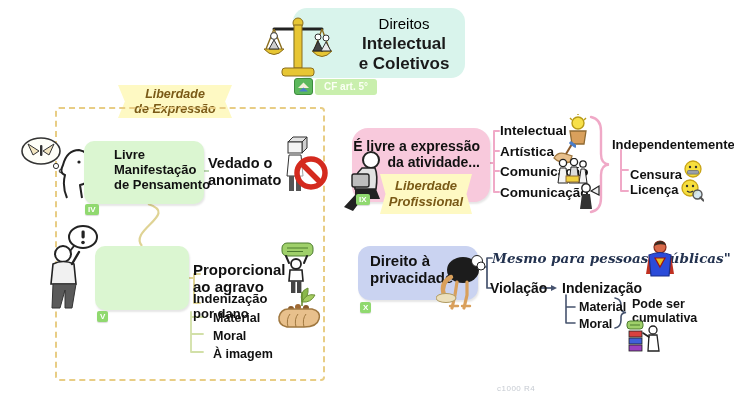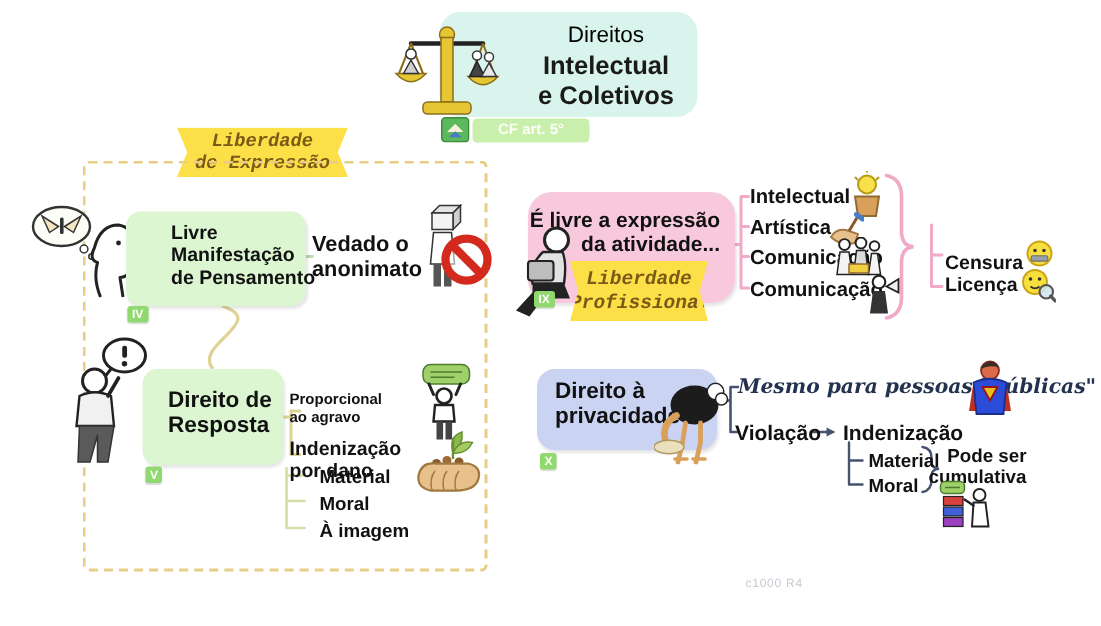--- a/index.html
+++ b/index.html
@@ -3,30 +3,30 @@
 <meta charset="utf-8">
 <style>
   html,body{margin:0;padding:0;background:#fff;}
   .canvas{position:relative;width:734px;height:417px;background:#ffffff;
           font-family:"Liberation Sans",sans-serif;color:#1a1a1a;overflow:hidden;}
   .abs{position:absolute;}
   .ml{white-space:pre-line;}
   .lbl{font-weight:bold;line-height:1.15;color:#111;}
   .badge{position:absolute;background:#90d96f;color:#ffffff;font-size:8px;font-weight:bold;
          padding:0 3px;border-radius:2px;line-height:11px;height:11px;box-shadow:0 1px 1px rgba(0,0,0,.15);}
-  .ribbon{position:absolute;background:#fde047;color:#7a5a17;
-          font-family:Liberation Mono, monospace;font-style:italic;font-weight:bold;text-align:center;
+  .ribbon{position:absolute;background:#fef9c3;color:#7a5a17;
+          font-family:Liberation Sans, sans-serif;font-style:italic;font-weight:bold;text-align:center;
           clip-path:polygon(0 0,100% 0,94% 50%,100% 100%,0 100%,6% 50%);
           display:flex;flex-direction:column;justify-content:center;line-height:1.2;}
   .tbox{position:absolute;border-radius:10px;box-shadow:1px 2px 2px rgba(0,0,0,.10);}
   .root-box{left:293px;top:8px;width:172px;height:70px;background:#d9f4ec;border-radius:14px;}
   .root-t1{position:absolute;left:348px;top:15px;width:112px;text-align:center;font-size:15px;color:#000000;}
   .root-t2{position:absolute;left:348px;top:34px;width:112px;text-align:center;font-size:17px;font-weight:bold;}
   .root-t3{position:absolute;left:348px;top:54px;width:112px;text-align:center;font-size:17px;font-weight:bold;}
-  .cf-badge{position:absolute;left:315px;top:79px;width:78px;height:16px;background:#c9efad;
+  .cf-badge{position:absolute;left:315px;top:79px;width:62px;height:16px;background:#c9efad;
             color:#fbfff4;font-size:10px;font-weight:bold;border-radius:3px;text-align:center;line-height:16px;}
   .dash{position:absolute;left:55px;top:107px;width:266px;height:270px;
         border:2px dashed #e8cd85;border-radius:4px;}
   .gbox{background:#dbf6d1;}
   .pkbox{background:#f8c9dc;}
   .lvbox{background:#cad3f1;}
   svg{display:block;}
   .lines{position:absolute;left:0;top:0;pointer-events:none;}
   .cursive{font-family:"DejaVu Serif",serif;font-style:italic;font-weight:bold;color:#23324f;}
   .wm{position:absolute;left:497px;top:348px;font-size:8px;color:#c6cbd2;letter-spacing:.5px;margin-top:36px;}
@@ -133,25 +133,23 @@
     <rect x="35.5" y="6.5" width="3.2" height="8" rx="1.4" fill="#222"></rect>
     <circle cx="37" cy="18.5" r="1.8" fill="#222"></circle>
     <path d="M28 22 L24 27" stroke="#222" stroke-width="2"></path>
     <circle cx="17" cy="30" r="8" fill="#fff" stroke="#222" stroke-width="2"></circle>
     <path d="M7 40 Q17 35 28 40 L30 60 L5 60 Z" fill="#f1f1f1" stroke="#222" stroke-width="1.6"></path>
     <path d="M26 40 L33 28" stroke="#222" stroke-width="2.4" stroke-linecap="round"></path>
     <path d="M7 60 L30 60 L26 84 L19 84 L19 66 L14 84 L6 84 Z" fill="#5a5a5a" stroke="#333"></path>
   </svg>
 
   <div class="tbox gbox" style="left:95px;top:246px;width:94px;height:64px;"></div>
-  <div class="abs lbl ml" style="left:112px;top:258px;font-size:15px;">Direito de
-Resposta</div>
   <div class="badge" style="left:97px;top:311px;">V</div>
 
-  <div class="abs lbl ml" style="left:193px;top:261px;font-size:10px;">Proporcional
+  <div class="abs lbl ml" style="left:193px;top:261px;font-size:15px;">Proporcional
 ao agravo</div>
   <svg class="abs" style="left:276px;top:242px;" width="40" height="52" viewBox="0 0 40 52">
     <rect x="6" y="1" width="31" height="13" rx="5" fill="#9fd06a" stroke="#4c7c2f"></rect>
     <path d="M11 6 h21 M11 9.5 h16" stroke="#4c7c2f" stroke-width="1"></path>
     <path d="M13 21 L10 14 M28 21 L31 14" stroke="#222" stroke-width="2" stroke-linecap="round"></path>
     <circle cx="20" cy="22" r="5" fill="#fff" stroke="#222" stroke-width="1.8"></circle>
     <path d="M14 28 H26 L27 39 H13 Z" fill="#fff" stroke="#222" stroke-width="1.6"></path>
     <rect x="15" y="39" width="4.4" height="12" fill="#444"></rect>
     <rect x="21" y="39" width="4.4" height="12" fill="#444"></rect>
   </svg>
@@ -213,20 +211,21 @@
     <rect x="10" y="18" width="13" height="6" fill="#f0d040" stroke="#8f6a33"></rect>
   </svg>
 
   <div class="abs lbl" style="left:500px;top:185px;font-size:13.5px;">Comunicação</div>
   <svg class="abs" style="left:578px;top:182px;" width="22" height="28" viewBox="0 0 22 28">
     <circle cx="8" cy="6" r="4.2" fill="#fff" stroke="#222" stroke-width="1.4"></circle>
     <path d="M13 9 L21 4 L21 13 Z" fill="#f0f0f0" stroke="#222" stroke-width="1.2"></path>
     <path d="M4 12 H12 L14 27 H2 Z" fill="#333"></path>
   </svg>
 
+  <div class="abs lbl" style="left:612px;top:138px;font-size:13px;">Independentemente</div>
   <div class="abs lbl" style="left:630px;top:168px;font-size:13px;">Censura</div>
   <svg class="abs" style="left:684px;top:160px;" width="18" height="18" viewBox="0 0 18 18">
     <circle cx="9" cy="9" r="8" fill="#f7df3e" stroke="#c9a416" stroke-width="1.3"></circle>
     <circle cx="6" cy="7" r="1.2" fill="#333"></circle>
       <circle cx="12" cy="7" r="1.2" fill="#333"></circle>
     <rect x="3.5" y="10.5" width="11" height="3.6" rx="1" fill="#9aa0a8" stroke="#6b7077" stroke-width="0.8"></rect>
   </svg>
   <div class="abs lbl" style="left:630px;top:183px;font-size:13px;">Licença</div>
   <svg class="abs" style="left:681px;top:179px;" width="23" height="23" viewBox="0 0 23 23">
     <circle cx="9" cy="9" r="8" fill="#f7df3e" stroke="#c9a416" stroke-width="1.3"></circle>
@@ -260,21 +259,21 @@
     <path d="M3 15 Q14 10 25 15 L23 36 L5 36 Z" fill="#2b4bd9" stroke="#1a2f8a" stroke-width="1.2"></path>
     <path d="M9 18 H19 L14 27 Z" fill="#e8c020" stroke="#a01010" stroke-width="1.2"></path>
   </svg>
 
   <div class="abs lbl" style="left:490px;top:280px;font-size:14px;">Violação</div>
   <div class="abs lbl" style="left:562px;top:280px;font-size:14px;">Indenização</div>
 
   <div class="abs lbl" style="left:579px;top:300px;font-size:12.5px;">Material</div>
   <div class="abs lbl" style="left:579px;top:317px;font-size:12.5px;">Moral</div>
 
-  <div class="abs lbl ml" style="left:619px;top:297px;font-size:12.5px;text-align:right;">Pode ser
+  <div class="abs lbl ml" style="left:632px;top:297px;font-size:12.5px;">Pode ser
 cumulativa</div>
   <svg class="abs" style="left:626px;top:320px;" width="40" height="32" viewBox="0 0 40 32">
     <rect x="1" y="1" width="16" height="8" rx="3" fill="#9fd06a" stroke="#4c7c2f"></rect>
     <path d="M4 5 h10" stroke="#4c7c2f" stroke-width="1"></path>
     <rect x="3" y="11" width="13" height="6" fill="#d94040" stroke="#222" stroke-width="0.8"></rect>
     <rect x="3" y="18" width="13" height="6" fill="#4060d9" stroke="#222" stroke-width="0.8"></rect>
     <rect x="3" y="25" width="13" height="6" fill="#9a40c0" stroke="#222" stroke-width="0.8"></rect>
     <circle cx="27" cy="10" r="4" fill="#fff" stroke="#222" stroke-width="1.3"></circle>
     <path d="M23 15 H31 L33 31 H22 Z" fill="#fff" stroke="#222" stroke-width="1.3"></path>
     <path d="M23 17 L17 13" stroke="#222" stroke-width="1.6" stroke-linecap="round"></path>

